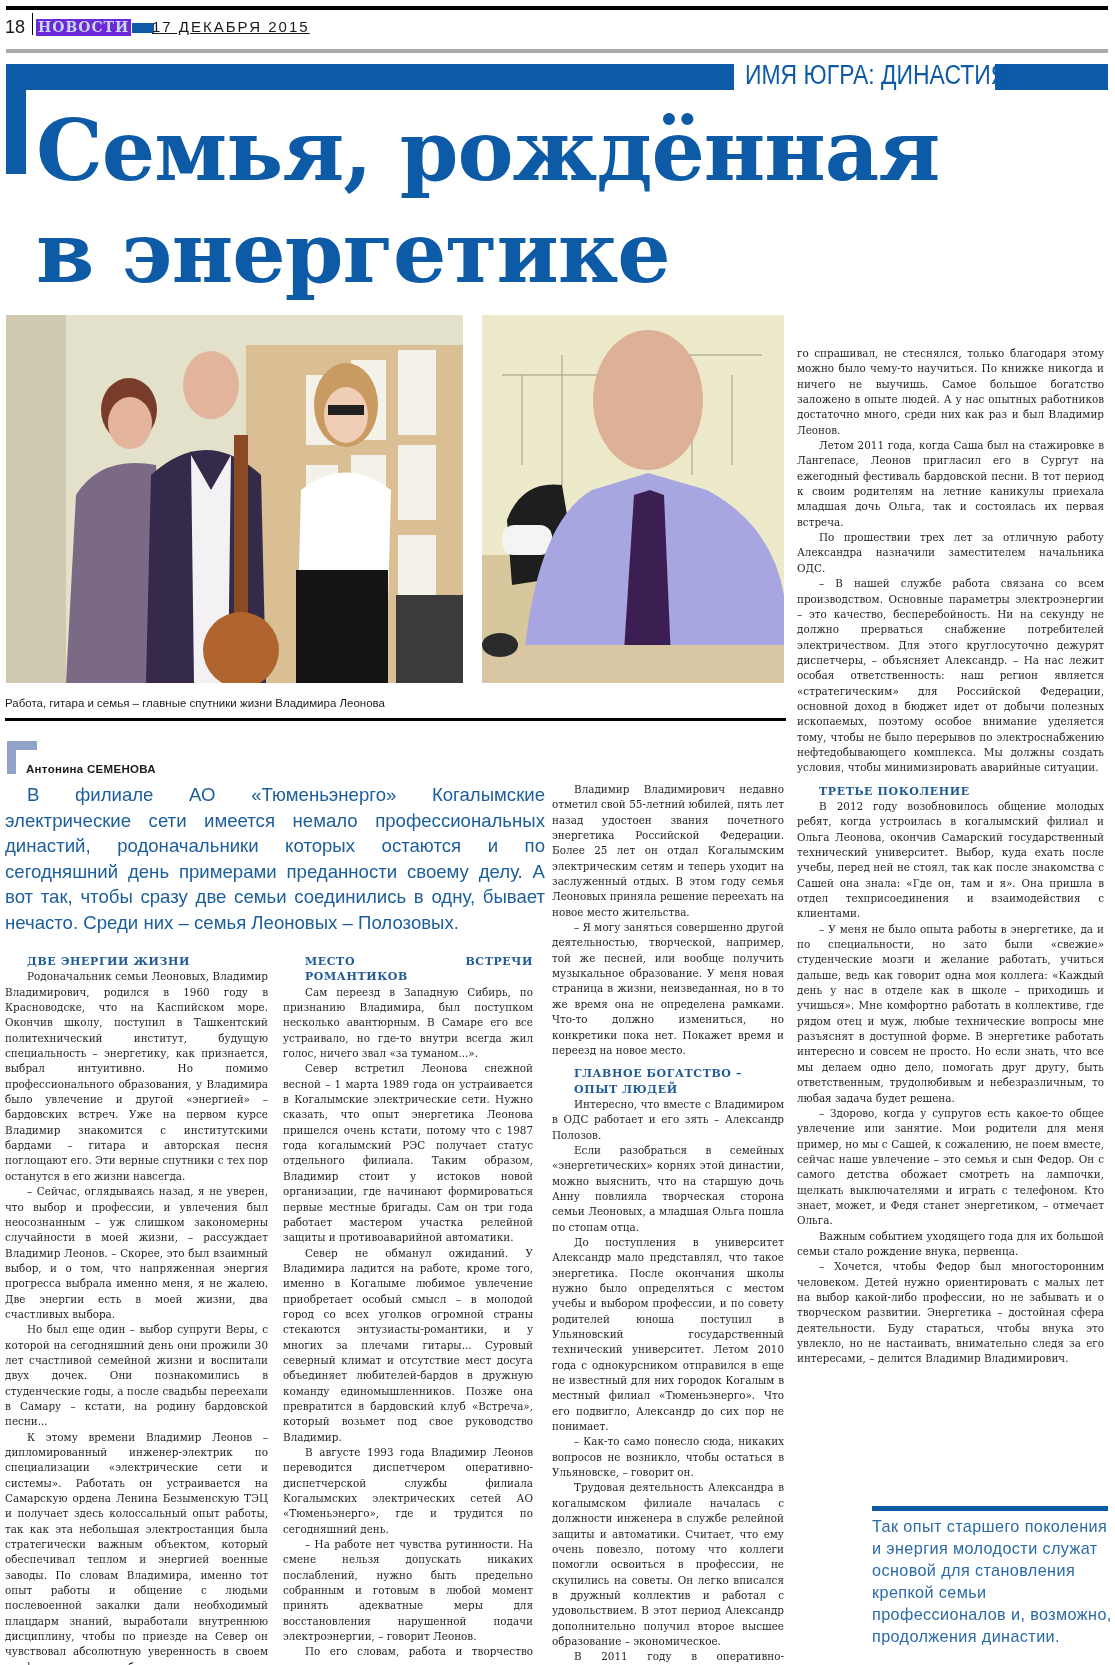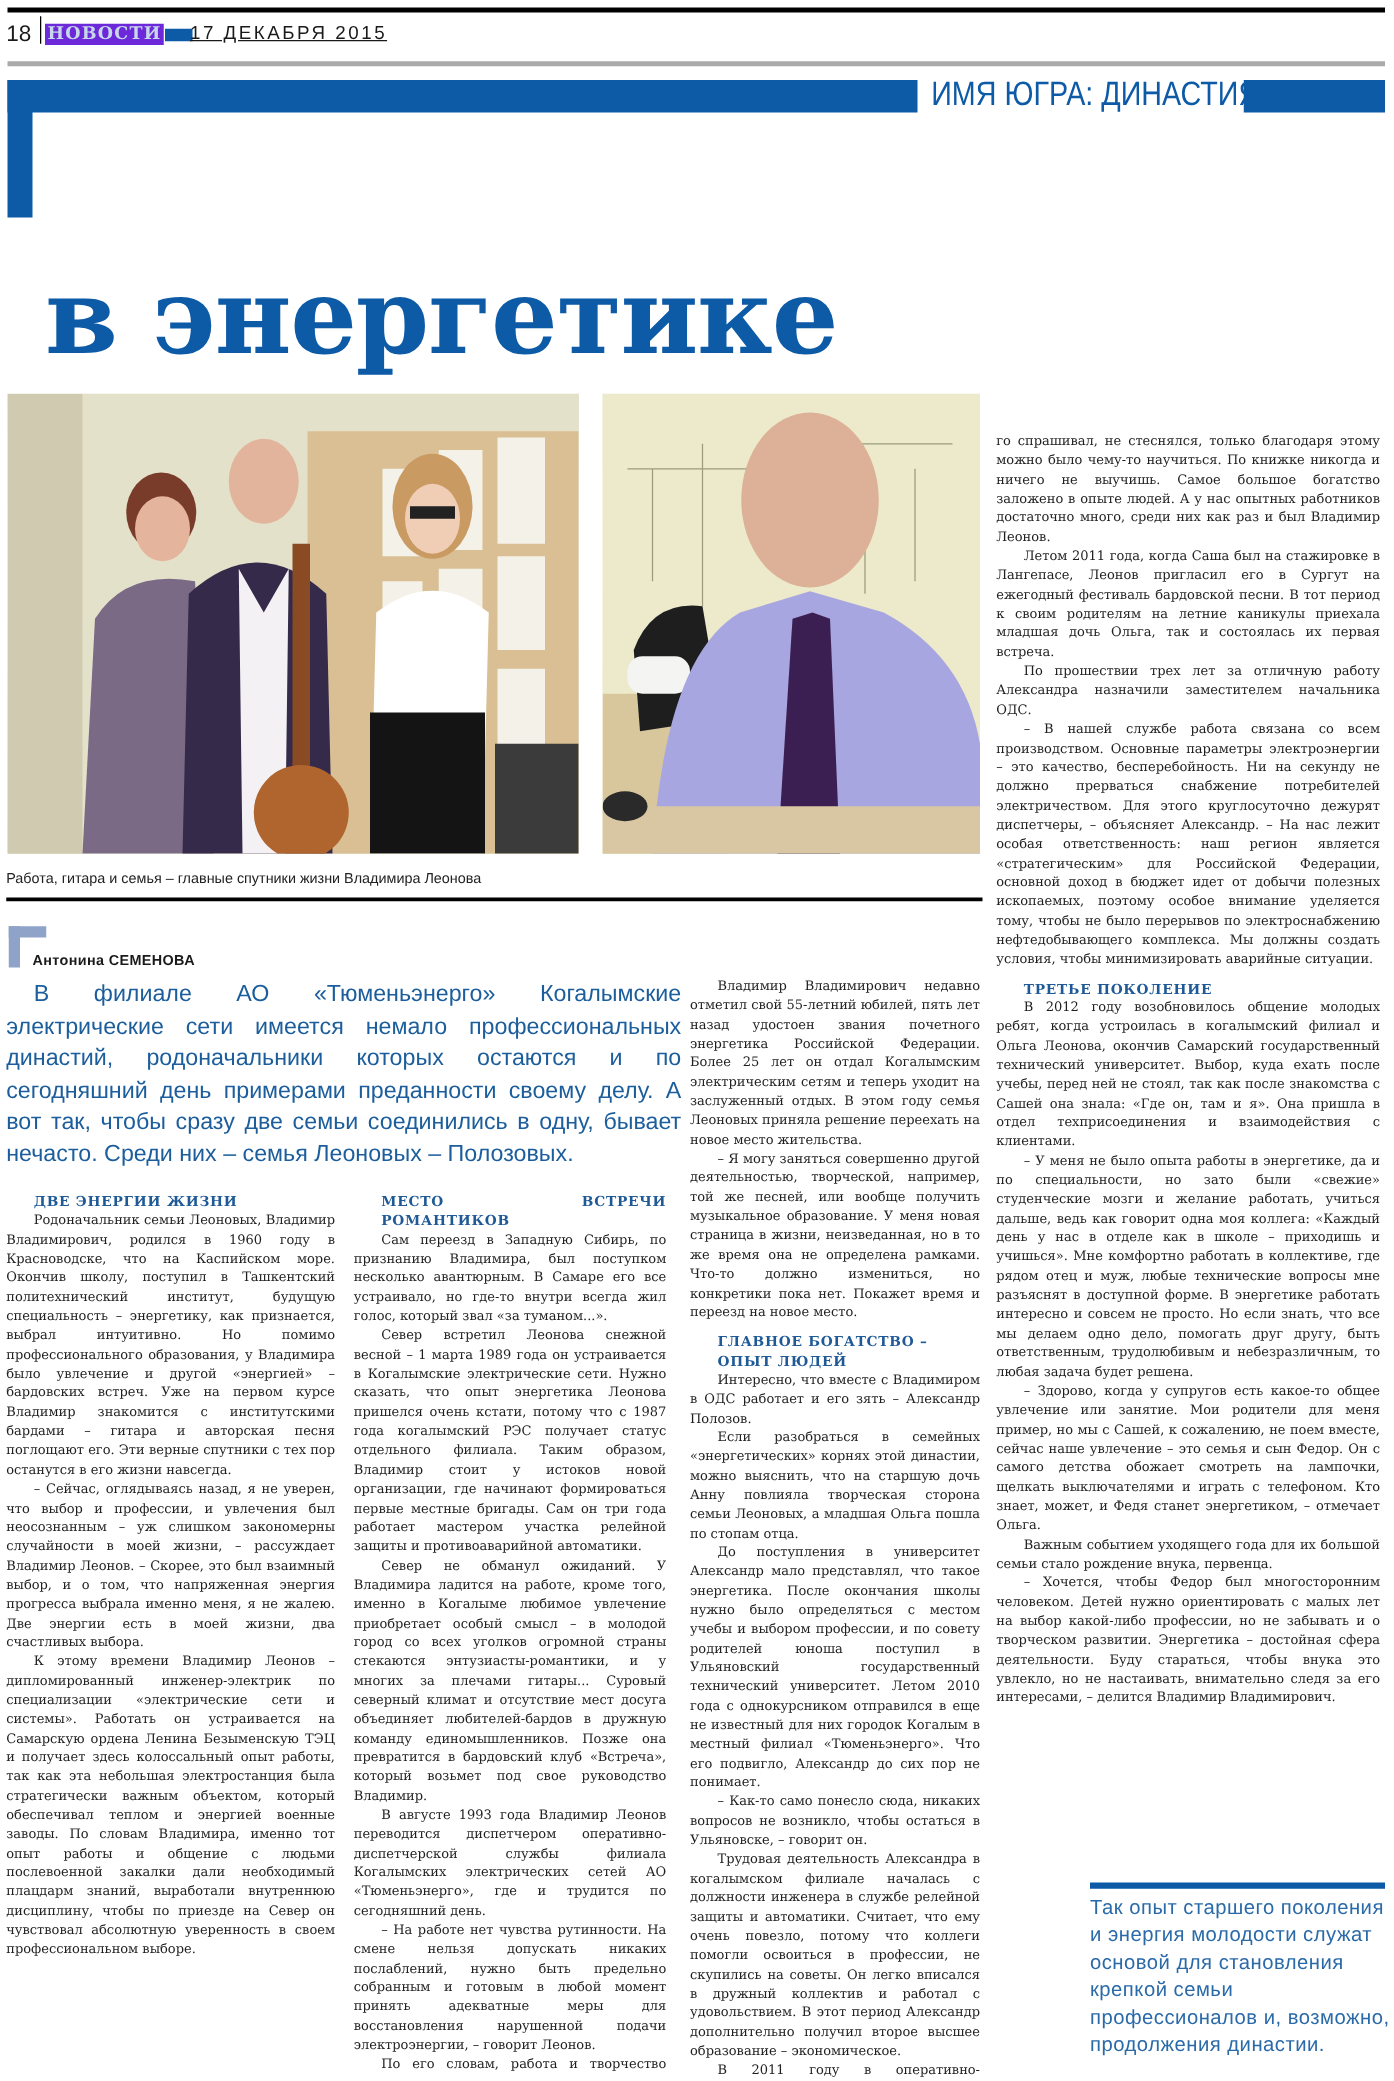--- a/index.html
+++ b/index.html
@@ -65,21 +65,21 @@
 </div>
 <div class="abs issue-date">17 ДЕКАБРЯ 2015</div>
 <div class="abs grey-rule"></div>
 
 <div class="abs rubric-bar-left"></div>
 <div class="abs rubric-bar-right"></div>
 <div class="abs rubric-stem"></div>
 <div class="abs rubric-label">ИМЯ ЮГРА: ДИНАСТИЯ</div>
 
 <h1 class="abs headline" style="margin:0;">
-  <br>
+  <span>Семья, рождённая</span><br>
   <span>в энергетике</span>
 </h1>
 
 <div class="abs photo photo-family">
   <svg width="457" height="368" viewBox="0 0 457 368">
     <rect x="0" y="0" width="457" height="368" fill="#e4e1cb"></rect>
     <rect x="0" y="0" width="60" height="368" fill="#cfcab0"></rect>
     <rect x="240" y="30" width="217" height="338" fill="#d9bf93"></rect>
     <g fill="#f3f1e8">
       <rect x="300" y="60" width="32" height="70"></rect>
@@ -130,25 +130,26 @@
     <span class="h"></span>
     <span class="v"></span>
   </div>
 <div class="abs byline">Антонина СЕМЕНОВА</div>
 <div class="abs lead">В филиале АО «Тюменьэнерго» Когалымские электрические сети имеется немало профессиональных династий, родоначальники которых остаются и по сегодняшний день примерами преданности своему делу. А вот так, чтобы сразу две семьи соединились в одну, бывает нечасто. Среди них – семья Леоновых – Полозовых.</div>
 
 <div class="abs col col-1">
     <h3>ДВЕ ЭНЕРГИИ ЖИЗНИ</h3>
     <p>Родоначальник семьи Леоновых, Владимир Владимирович, родился в 1960 году в Красноводске, что на Каспийском море. Окончив школу, поступил в Ташкентский политехнический институт, будущую специальность – энергетику, как признается, выбрал интуитивно. Но помимо профессионального образования, у Владимира было увлечение и другой «энергией» – бардовских встреч. Уже на первом курсе Владимир знакомится с институтскими бардами – гитара и авторская песня поглощают его. Эти верные спутники с тех пор останутся в его жизни навсегда.</p>
     <p>– Сейчас, оглядываясь назад, я не уверен, что выбор и профессии, и увлечения был неосознанным – уж слишком закономерны случайности в моей жизни, – рассуждает Владимир Леонов. – Скорее, это был взаимный выбор, и о том, что напряженная энергия прогресса выбрала именно меня, я не жалею. Две энергии есть в моей жизни, два счастливых выбора.</p>
+    <p>Но был еще один – выбор супруги Веры, с которой на сегодняшний день они прожили 30 лет счастливой семейной жизни и воспитали двух дочек. Они познакомились в студенческие годы, а после свадьбы переехали в Самару – кстати, на родину бардовской песни...</p>
     <p>К этому времени Владимир Леонов – дипломированный инженер-электрик по специализации «электрические сети и системы». Работать он устраивается на Самарскую ордена Ленина Безыменскую ТЭЦ и получает здесь колоссальный опыт работы, так как эта небольшая электростанция была стратегически важным объектом, который обеспечивал теплом и энергией военные заводы. По словам Владимира, именно тот опыт работы и общение с людьми послевоенной закалки дали необходимый плацдарм знаний, выработали внутреннюю дисциплину, чтобы по приезде на Север он чувствовал абсолютную уверенность в своем профессиональном выборе.</p>
   </div>
 <div class="abs col col-2">
     <h3>МЕСТО ВСТРЕЧИ РОМАНТИКОВ</h3>
-    <p>Сам переезд в Западную Сибирь, по признанию Владимира, был поступком несколько авантюрным. В Самаре его все устраивало, но где-то внутри всегда жил голос, который звал «за туманом...».</p>
+    <p>Сам переезд в Западную Сибирь, по признанию Владимира, был поступком несколько авантюрным. В Самаре его все устраивало, но где-то внутри всегда жил голос, ничего звал «за туманом...».</p>
     <p>Север встретил Леонова снежной весной – 1 марта 1989 года он устраивается в Когалымские электрические сети. Нужно сказать, что опыт энергетика Леонова пришелся очень кстати, потому что с 1987 года когалымский РЭС получает статус отдельного филиала. Таким образом, Владимир стоит у истоков новой организации, где начинают формироваться первые местные бригады. Сам он три года работает мастером участка релейной защиты и противоаварийной автоматики.</p>
     <p>Север не обманул ожиданий. У Владимира ладится на работе, кроме того, именно в Когалыме любимое увлечение приобретает особый смысл – в молодой город со всех уголков огромной страны стекаются энтузиасты-романтики, и у многих за плечами гитары... Суровый северный климат и отсутствие мест досуга объединяет любителей-бардов в дружную команду единомышленников. Позже она превратится в бардовский клуб «Встреча», который возьмет под свое руководство Владимир.</p>
     <p>В августе 1993 года Владимир Леонов переводится диспетчером оперативно-диспетчерской службы филиала Когалымских электрических сетей АО «Тюменьэнерго», где и трудится по сегодняшний день.</p>
     <p>– На работе нет чувства рутинности. На смене нельзя допускать никаких послаблений, нужно быть предельно собранным и готовым в любой момент принять адекватные меры для восстановления нарушенной подачи электроэнергии, – говорит Леонов.</p>
     <p>По его словам, работа и творчество постоянно подпитывают и дополняют друг друга. Любимая работа поддерживает на плаву, дисциплинирует, а занятие бардовской песней добавляет позитива.</p>
   </div>
 <div class="abs col col-3">
     <p>Владимир Владимирович недавно отметил свой 55-летний юбилей, пять лет назад удостоен звания почетного энергетика Российской Федерации. Более 25 лет он отдал Когалымским электрическим сетям и теперь уходит на заслуженный отдых. В этом году семья Леоновых приняла решение переехать на новое место жительства.</p>
     <p>– Я могу заняться совершенно другой деятельностью, творческой, например, той же песней, или вообще получить музыкальное образование. У меня новая страница в жизни, неизведанная, но в то же время она не определена рамками. Что-то должно измениться, но конкретики пока нет. Покажет время и переезд на новое место.</p>
     <div class="gap"></div>

